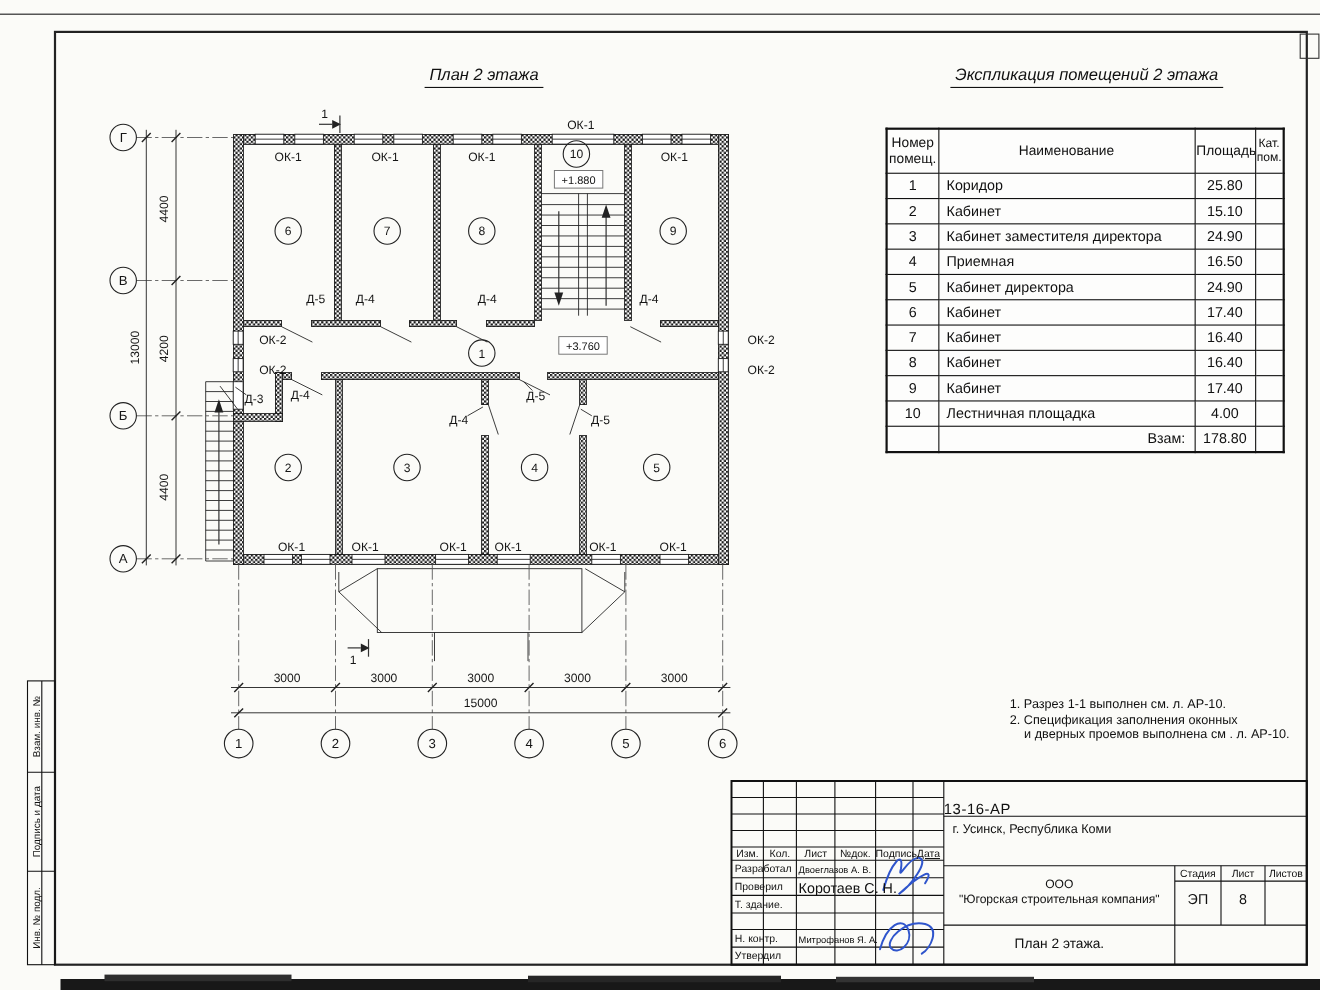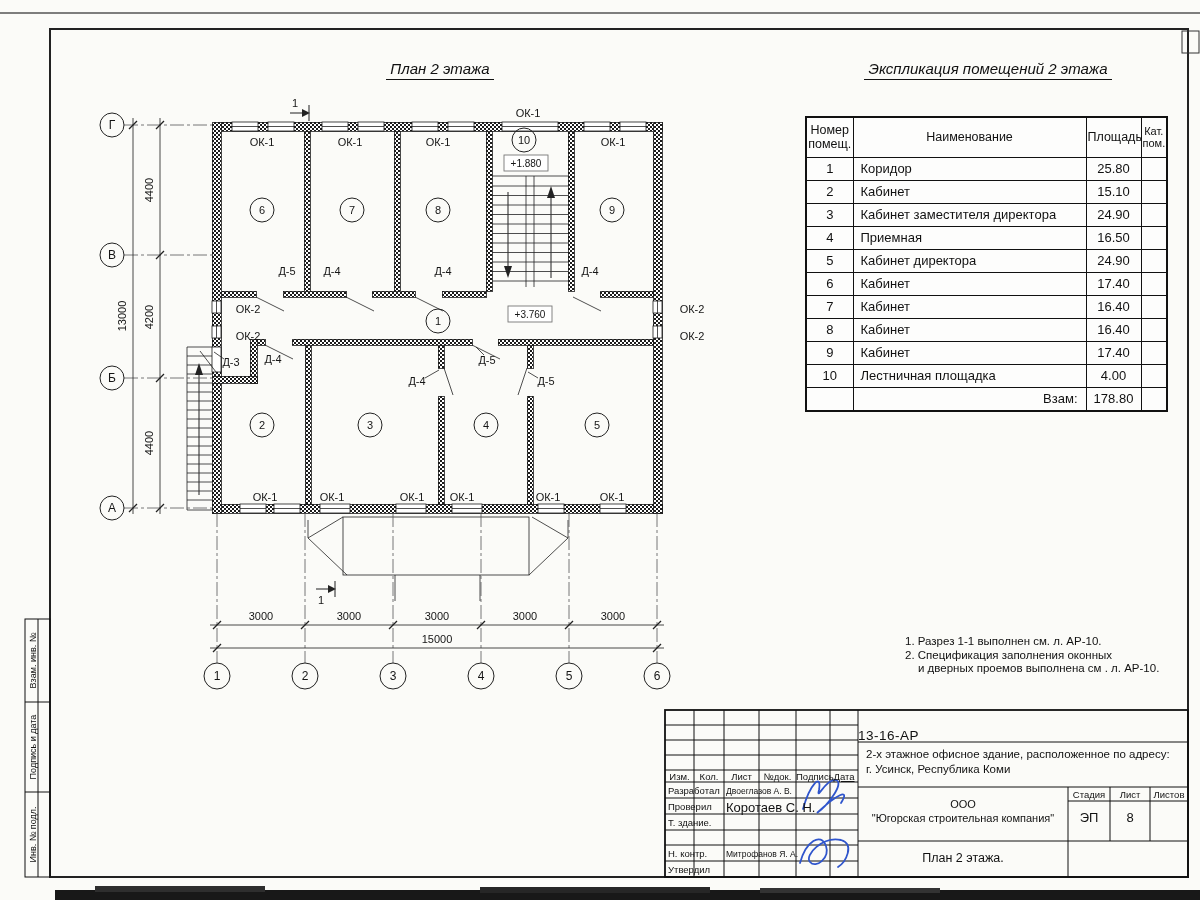--- a/index.html
+++ b/index.html
@@ -13,21 +13,21 @@
   .tn{stroke:#222;stroke-width:0.8;fill:none;}
   .tn2{stroke:#333;stroke-width:1.1;fill:none;}
   .ax{stroke:#555;stroke-width:0.8;stroke-dasharray:14 3 3 3;fill:none;}
   .dm{stroke:#333;stroke-width:0.9;fill:none;}
   .tk{stroke:#222;stroke-width:1.3;fill:none;}
   .cir{fill:none;stroke:#222;stroke-width:1;}
   .lvl{fill:#fff;stroke:#777;stroke-width:0.9;}
   .grid{stroke:#111;stroke-width:1;fill:none;}
   .title-it{font-style:italic;font-size:15px;}
   .title-it span{border-bottom:1.4px solid #111;padding:0 4px 2px 4px;}
-  .note{font-size:11.5px;line-height:13.5px;}
+  .note{font-size:11.5px;line-height:13.5px;margin-left:13px;}
   table.expl{border-collapse:collapse;table-layout:fixed;background:#fdfdfc;}
   table.expl th,table.expl td{border:1px solid #111;font-weight:normal;overflow:hidden;}
   table.expl{border:2px solid #111;}
   .expl th{font-size:12.5px;}
   .expl td{font-size:13px;height:20px;}
   .c{text-align:center;} .l{text-align:left;padding-left:7px;} .r{text-align:right;padding-right:8px;}
   .tbx{font-size:9.5px;line-height:11px;white-space:nowrap;}
   .vlabel{position:absolute;transform-origin:0 0;transform:rotate(-90deg);
           font-size:9px;line-height:12px;height:12px;text-align:center;white-space:nowrap;}
   .band{position:absolute;background:#181818;}
@@ -380,21 +380,20 @@
     <div class="abs tbx" style="left:668px;top:817px;">Т. здание.</div>
     <div class="abs tbx" style="left:668px;top:848px;">Н. контр.</div>
     <div class="abs tbx" style="left:668px;top:864px;">Утвердил</div>
 
     <div class="abs tbx" style="left:726px;top:786px;font-size:8.5px;">Двоеглазов А. В.</div>
     <div class="abs tbx" style="left:726px;top:802px;font-size:13px;">Коротаев С. Н.</div>
     <div class="abs tbx" style="left:726px;top:849px;font-size:8.5px;">Митрофанов Я. А.</div>
 
     <div class="abs" style="left:858px;top:728px;width:330px;text-align:left;font-size:13.5px;letter-spacing:0.5px;">13-16-АР</div>
     <div class="abs" style="left:866px;top:747px;width:318px;font-size:11.5px;line-height:15px;">
-      <div>2-х этажное офисное здание, расположенное по адресу:</div>
       <div>г. Усинск, Республика Коми</div>
     </div>
     <div class="abs" style="left:858px;top:797px;width:210px;text-align:center;font-size:11px;line-height:14px;">
       <div>ООО</div>
       <div>"Югорская строительная компания"</div>
     </div>
     <div class="abs tbx" style="left:1068px;top:789px;width:42px;text-align:center;">Стадия</div>
     <div class="abs tbx" style="left:1110px;top:789px;width:40px;text-align:center;">Лист</div>
     <div class="abs tbx" style="left:1150px;top:789px;width:38px;text-align:center;">Листов</div>
     <div class="abs" style="left:1068px;top:810px;width:42px;text-align:center;font-size:13px;">ЭП</div>

